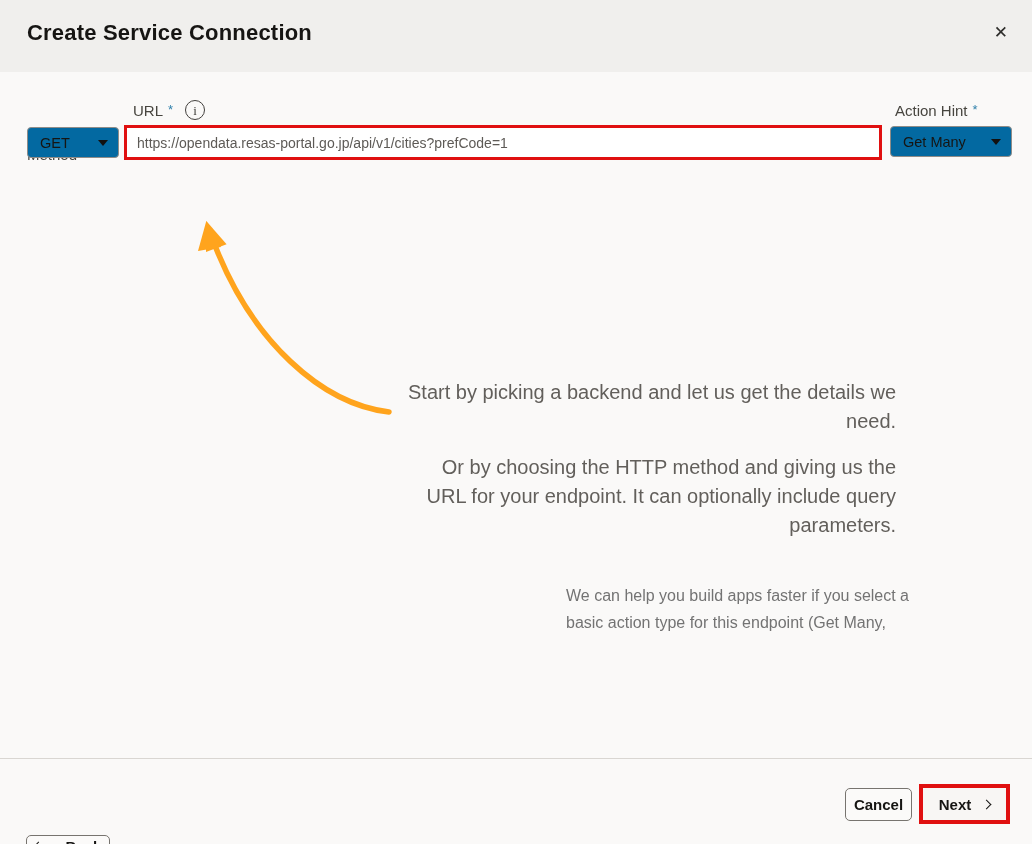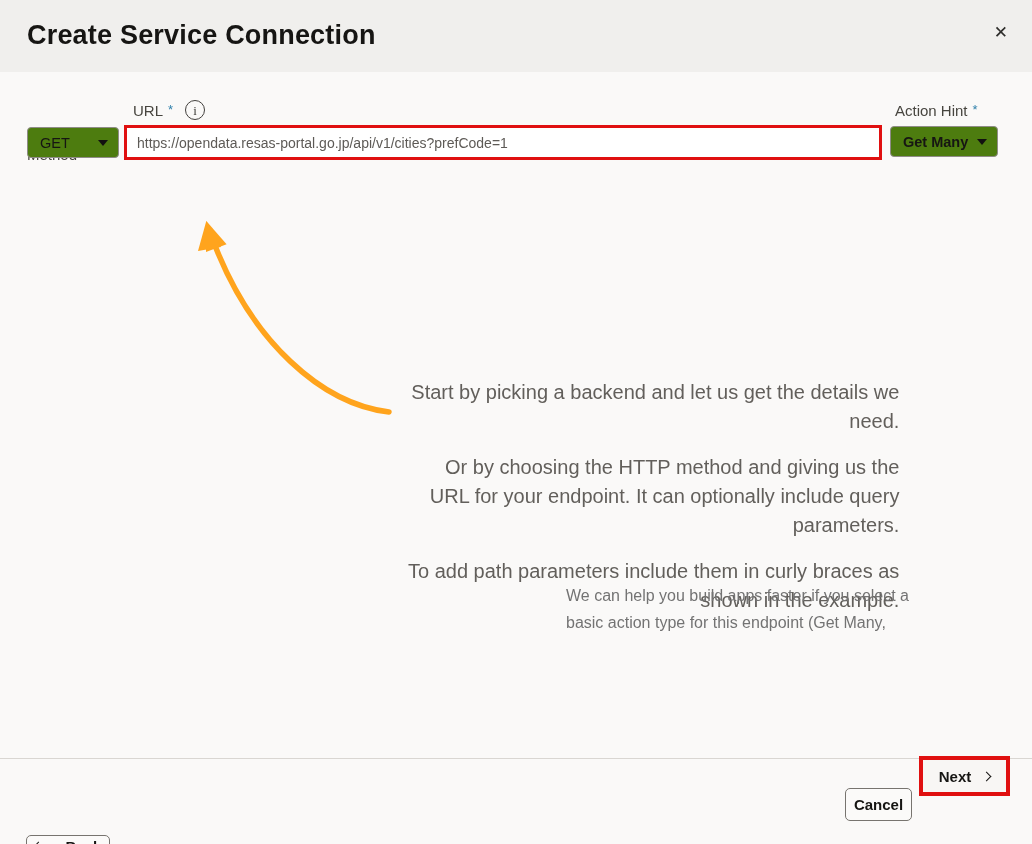--- a/index.html
+++ b/index.html
@@ -11,21 +11,21 @@
     background: var(--body-bg, #faf9f8);
   }
 
   
   .header {
     position: absolute; left: 0; top: 0; width: 1032px; height: 72px;
     background: var(--header-bg, #f0efed);
   }
   .title {
     position: absolute; left: 27px; top: 20px;
-    font-size: 27px; font-weight: 700; color: #161513; letter-spacing: 0.2px;
+    font-size: 22px; font-weight: 700; color: #161513; letter-spacing: 0.2px;
   }
   .close-btn {
     position: absolute; right: 16px; top: 18px;
     font-size: 17px; color: #2e2d2b; cursor: pointer;
     padding: 4px 8px; background: transparent; border: none;
     font-family: inherit;
   }
 
   
   .field-label {
@@ -44,26 +44,26 @@
     width: 20px; height: 20px;
     border: 1.6px solid #42403d; border-radius: 50%;
     font-size: 13px; line-height: 17px; text-align: center;
     color: #42403d; cursor: pointer; background: transparent;
     font-family: "Liberation Serif", serif;
   }
 
   
   .select {
     position: absolute; height: 31px;
-    background: #4d7c0f; border: 1px solid #8f8c88; border-radius: 4px;
+    background: #0369a1; border: 1px solid #8f8c88; border-radius: 4px;
     display: flex; align-items: center; justify-content: space-between;
     padding: 0 10px 0 12px; font-size: 14.5px; color: #161513; cursor: pointer;
   }
   .select-method { left: 27px; top: 127px; width: 92px; }
-  .select-action { left: 890px; top: 126px; width: 108px; font-weight: bold; }
+  .select-action { left: 890px; top: 126px; width: 122px; }
   .caret {
     width: 0; height: 0; margin-left: 8px;
     border-left: 5px solid transparent; border-right: 5px solid transparent;
     border-top: 6px solid #121110;
   }
   .url-wrap {
     position: absolute; left: 124px; top: 125px; width: 758px; height: 35px;
     border: 3px solid var(--red, #e01010); background: #ffffff;
   }
   .url-input {
@@ -95,21 +95,21 @@
   .btn {
     position: absolute; background: #fbfaf9;
     border: 1px solid #77746f; border-radius: 5px;
     font-size: 15px; font-weight: 700; color: #161513;
     display: flex; align-items: center; justify-content: center; gap: 10px;
     cursor: pointer; font-family: inherit;
   }
   .btn-back { left: 26px; top: 835px; width: 84px; height: 23px; gap: 24px; }
   .btn-cancel { left: 845px; top: 788px; width: 67px; height: 33px; }
   .next-highlight {
-    position: absolute; left: 919px; top: 756px;
+    position: absolute; left: 919px; top: 784px;
     border: 4px solid var(--red, #e01010);
   }
   .btn-next {
     position: static; width: 83px; height: 32px;
     border: none; border-radius: 2px; background: #f8f6f4;
     font-size: 15px; font-weight: 700; color: #161513;
     display: flex; align-items: center; justify-content: center; gap: 12px;
     cursor: pointer; font-family: inherit;
   }
   .chev {
@@ -158,24 +158,20 @@
 <div class="help">
   <div class="para">
     <div class="line">Start by picking a backend and let us get the details we</div>
     <div class="line">need.</div>
   </div>
   <div class="para">
     <div class="line">Or by choosing the HTTP method and giving us the</div>
     <div class="line">URL for your endpoint. It can optionally include query</div>
     <div class="line">parameters.</div>
   </div>
-  <div class="para">
-    <div class="line">To add path parameters include them in curly braces as</div>
-    <div class="line">shown in the example.</div>
-  </div>
 </div>
 
 <div class="note">
   <div class="line">We can help you build apps faster if you select a</div>
   <div class="line">basic action type for this endpoint (Get Many,</div>
 </div>
 
 <div class="footer-divider"></div>
 
 <button class="btn btn-back">

